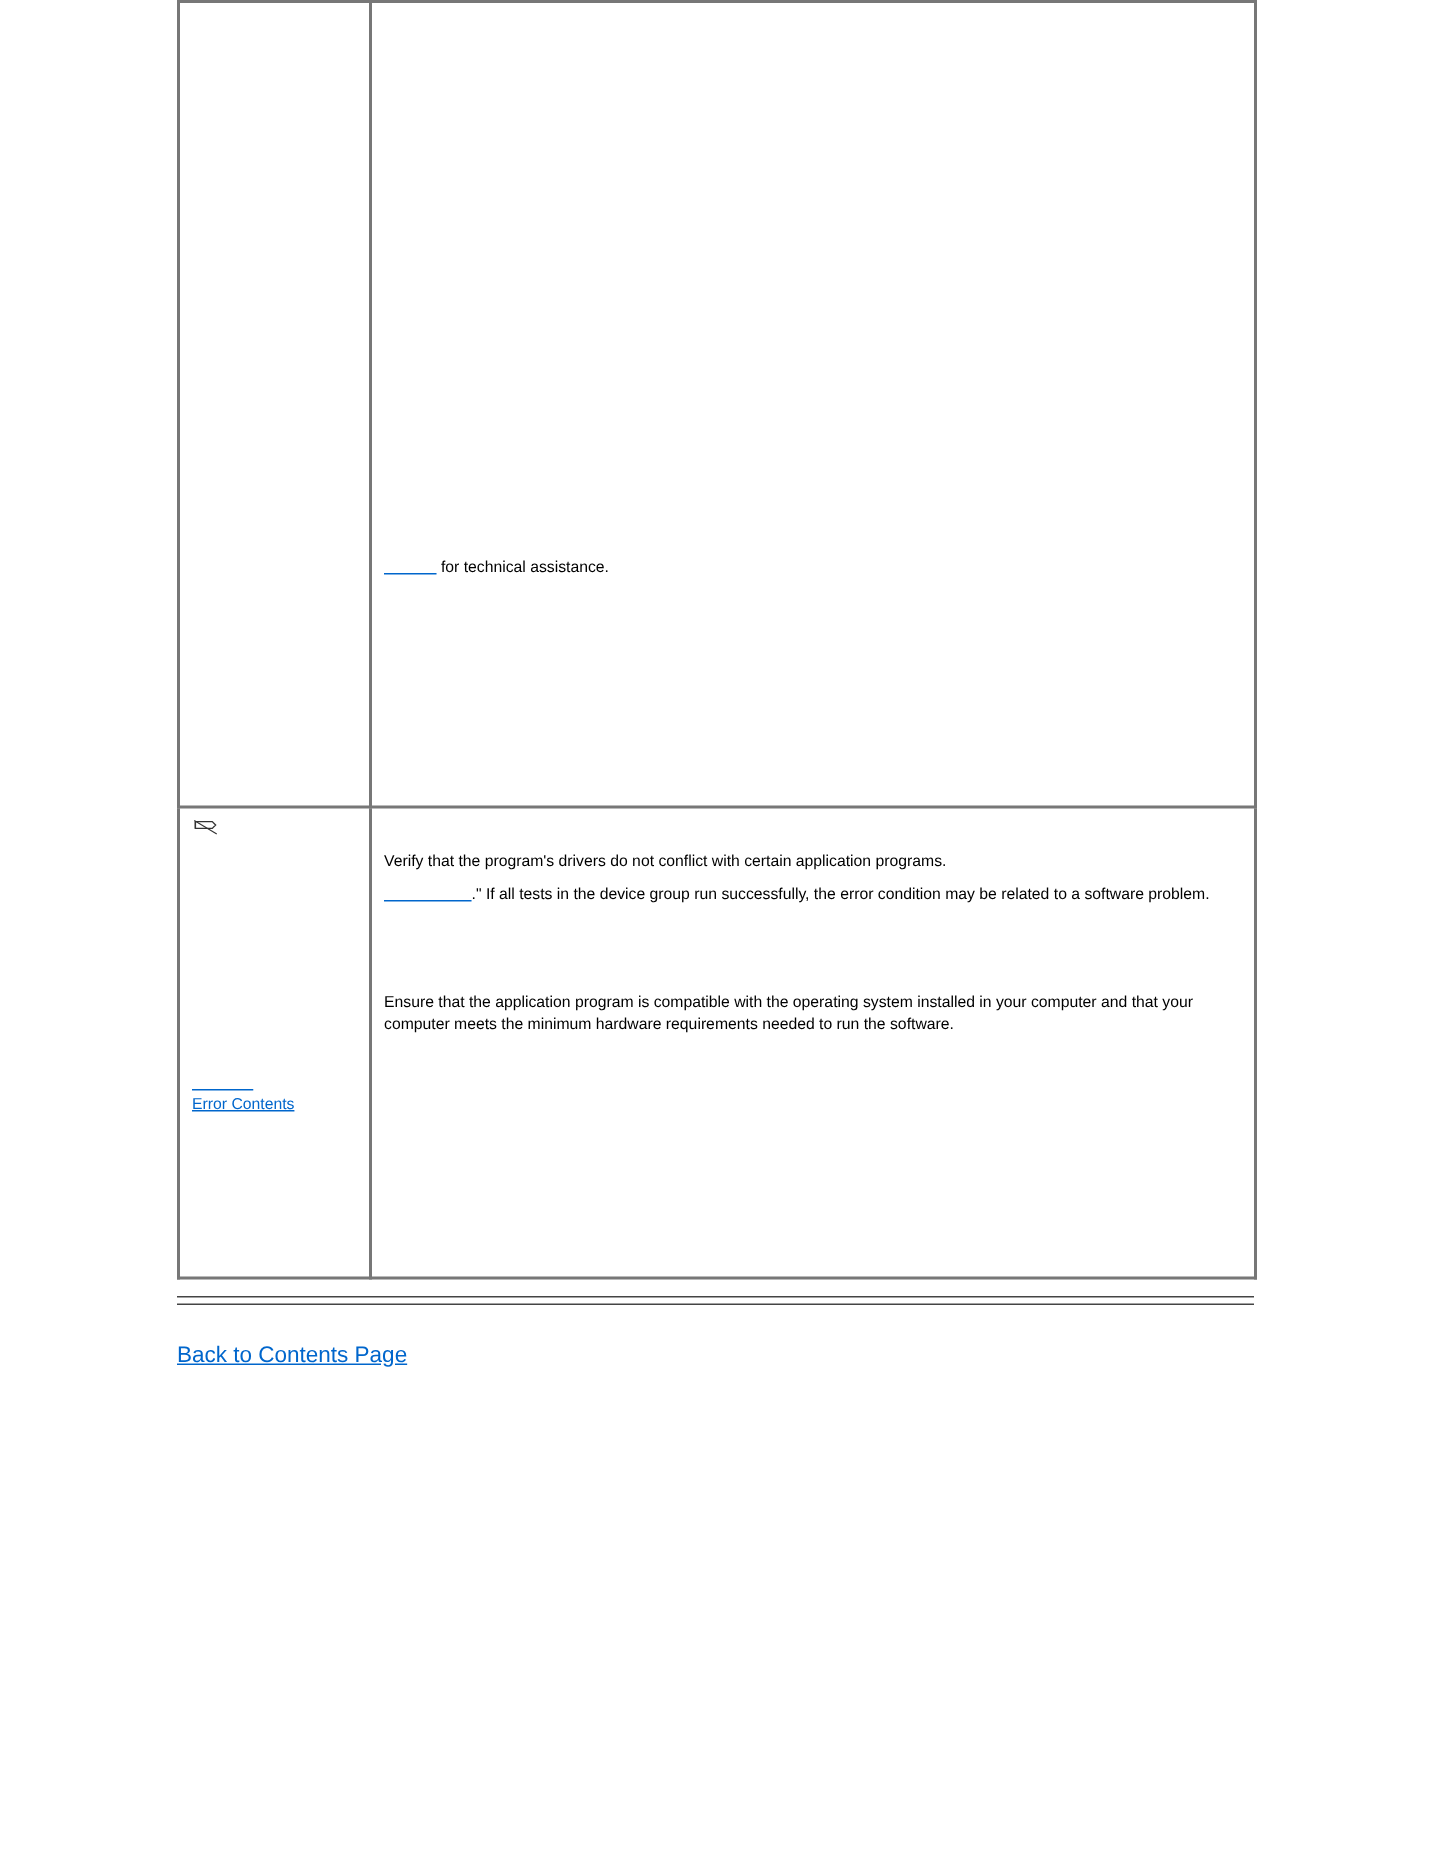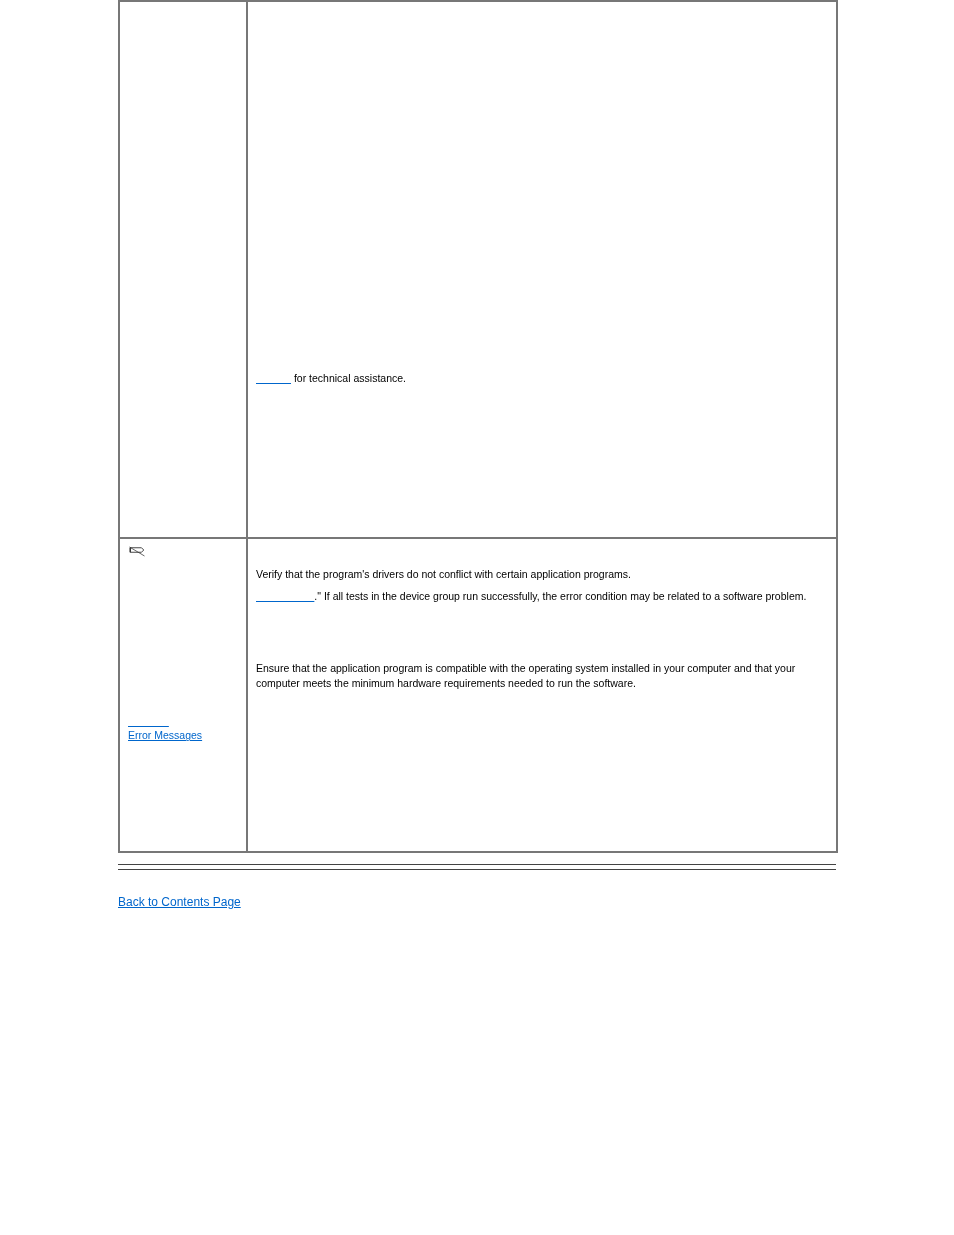--- a/index.html
+++ b/index.html
@@ -49,21 +49,21 @@
     width: 718px;
     top: 864px;
     height: 4px;
     border-top: 1.5px solid #444444;
     border-bottom: 1.5px solid #444444;
   }
   .back-link {
     position: absolute;
     left: 118px;
     top: 894px;
-    font-size: 12px;
+    font-size: 15px;
   }
   .icon-pencil {
     display: inline-block;
   }
   .icon-pencil svg {
     width: 18px;
     height: 16px;
   }
   .cell-content { }
   .inline { display: inline; } 
@@ -104,21 +104,21 @@
           <svg viewBox="0 0 24 20">
             <path d="M3 3 L18 3 L21 6 L18 9 L3 9 Z M3 3 L3 9" fill="none" stroke="#333333" stroke-width="1.2"></path>
             <line x1="3" y1="3" x2="3" y2="9" stroke="#333333" stroke-width="1.2"></line>
             <line x1="2" y1="2" x2="22" y2="14" stroke="#333333" stroke-width="1"></line>
           </svg>
         </div>
 
         <div style="height:150px;"></div>
 
         <div><span class="link">&nbsp;&nbsp;&nbsp;&nbsp;&nbsp;&nbsp;&nbsp;&nbsp;&nbsp;&nbsp;&nbsp;&nbsp;&nbsp;&nbsp;</span></div>
-        <div><a class="link">Error Messages</a></div>
+        <div><a class="link">Error Contents</a></div>
       </td>
       <td class="row2">
         <div class="cell-content">
           <div style="height:22px;"></div>
 
           <p class="para">
             <span>Verify that the program's drivers do not conflict with certain application programs.</span>
           </p>
 
           <p class="para">

